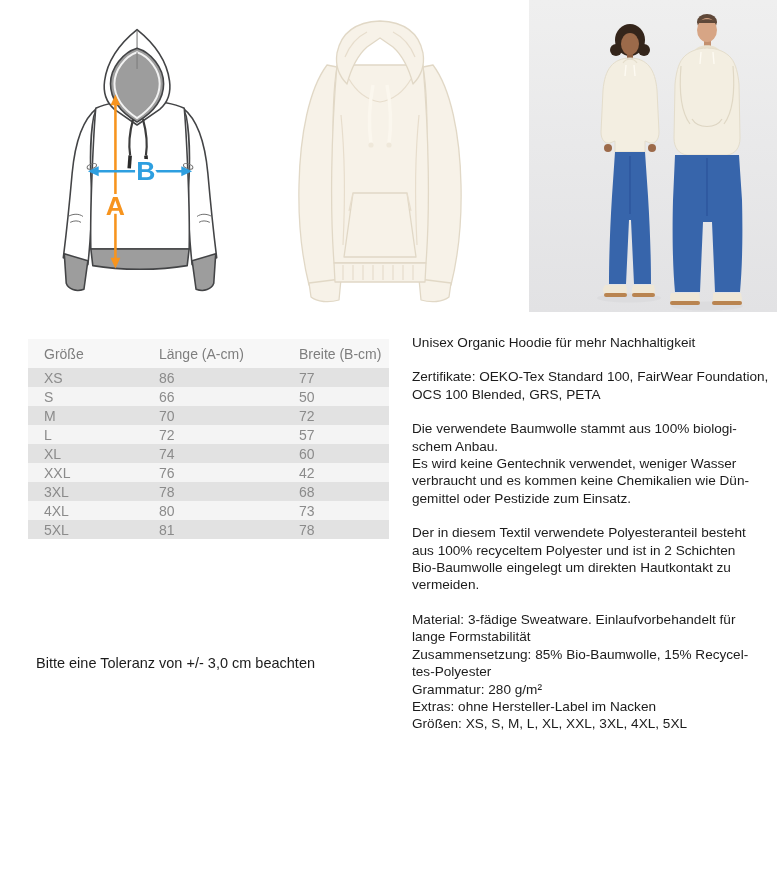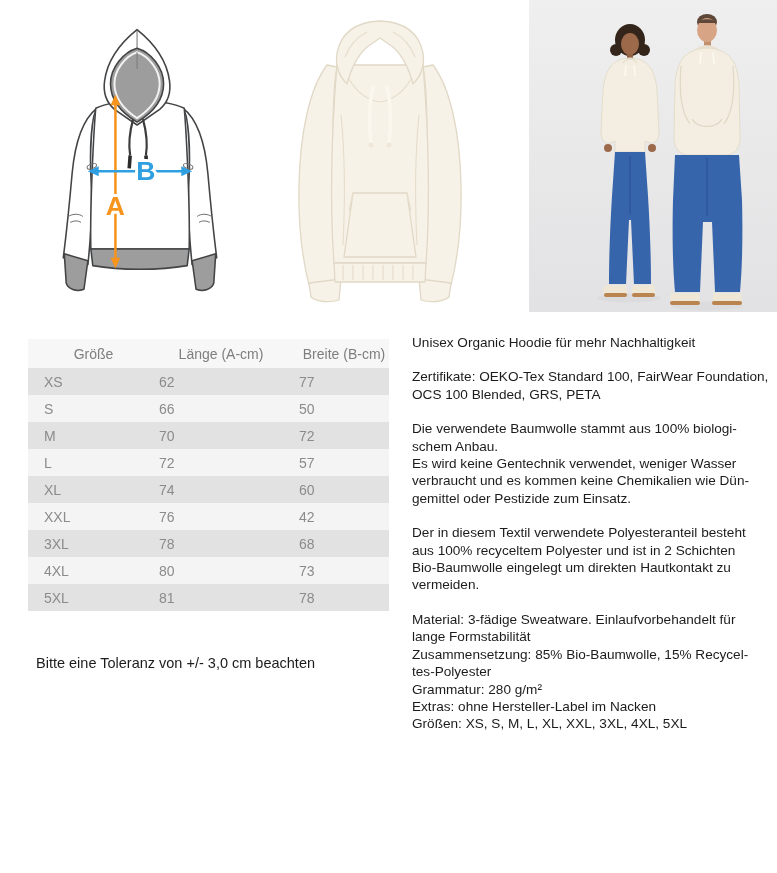--- a/index.html
+++ b/index.html
@@ -19,23 +19,23 @@
     position:absolute; left:28px; top:339px; width:361px;
     border-collapse:collapse; table-layout:fixed;
   }
   .size-table col.c1 { width:115px; }
   .size-table col.c2 { width:140px; }
   .size-table col.c3 { width:106px; }
   .size-table th, .size-table td {
     text-align:left; padding:0 0 0 16px; font-size:14px; vertical-align:middle;
   }
   .size-table thead th {
-    height:29px; font-weight:400; color:#7e7e7e; background:var(--table_header_bg);text-align:center;
-  }
-  .size-table tbody td { height:27px; color:var(--table_text); }
+    height:29px; font-weight:400; color:#7e7e7e; background:var(--table_header_bg);
+  }
+  .size-table tbody td { height:19px; color:var(--table_text); }
   .size-table tbody tr:nth-child(odd)  { background:var(--table_row_dark); }
   .size-table tbody tr:nth-child(even) { background:var(--table_row_light); }
 
   .tolerance {
     position:absolute; left:36px; top:655px; font-size:14.5px; color:var(--body_text);
   }
 
   
   .description {
     position:absolute; left:412px; top:334px; width:362px;
@@ -194,21 +194,21 @@
     <thead>
       <tr>
         <th>Größe</th>
         <th>Länge (A-cm)</th>
         <th>Breite (B-cm)</th>
       </tr>
     </thead>
     <tbody>
       <tr>
           <td>XS</td>
-          <td>62</td>
+          <td>86</td>
           <td>77</td>
         </tr>
       <tr>
           <td>S</td>
           <td>66</td>
           <td>50</td>
         </tr>
       <tr>
           <td>M</td>
           <td>70</td>

